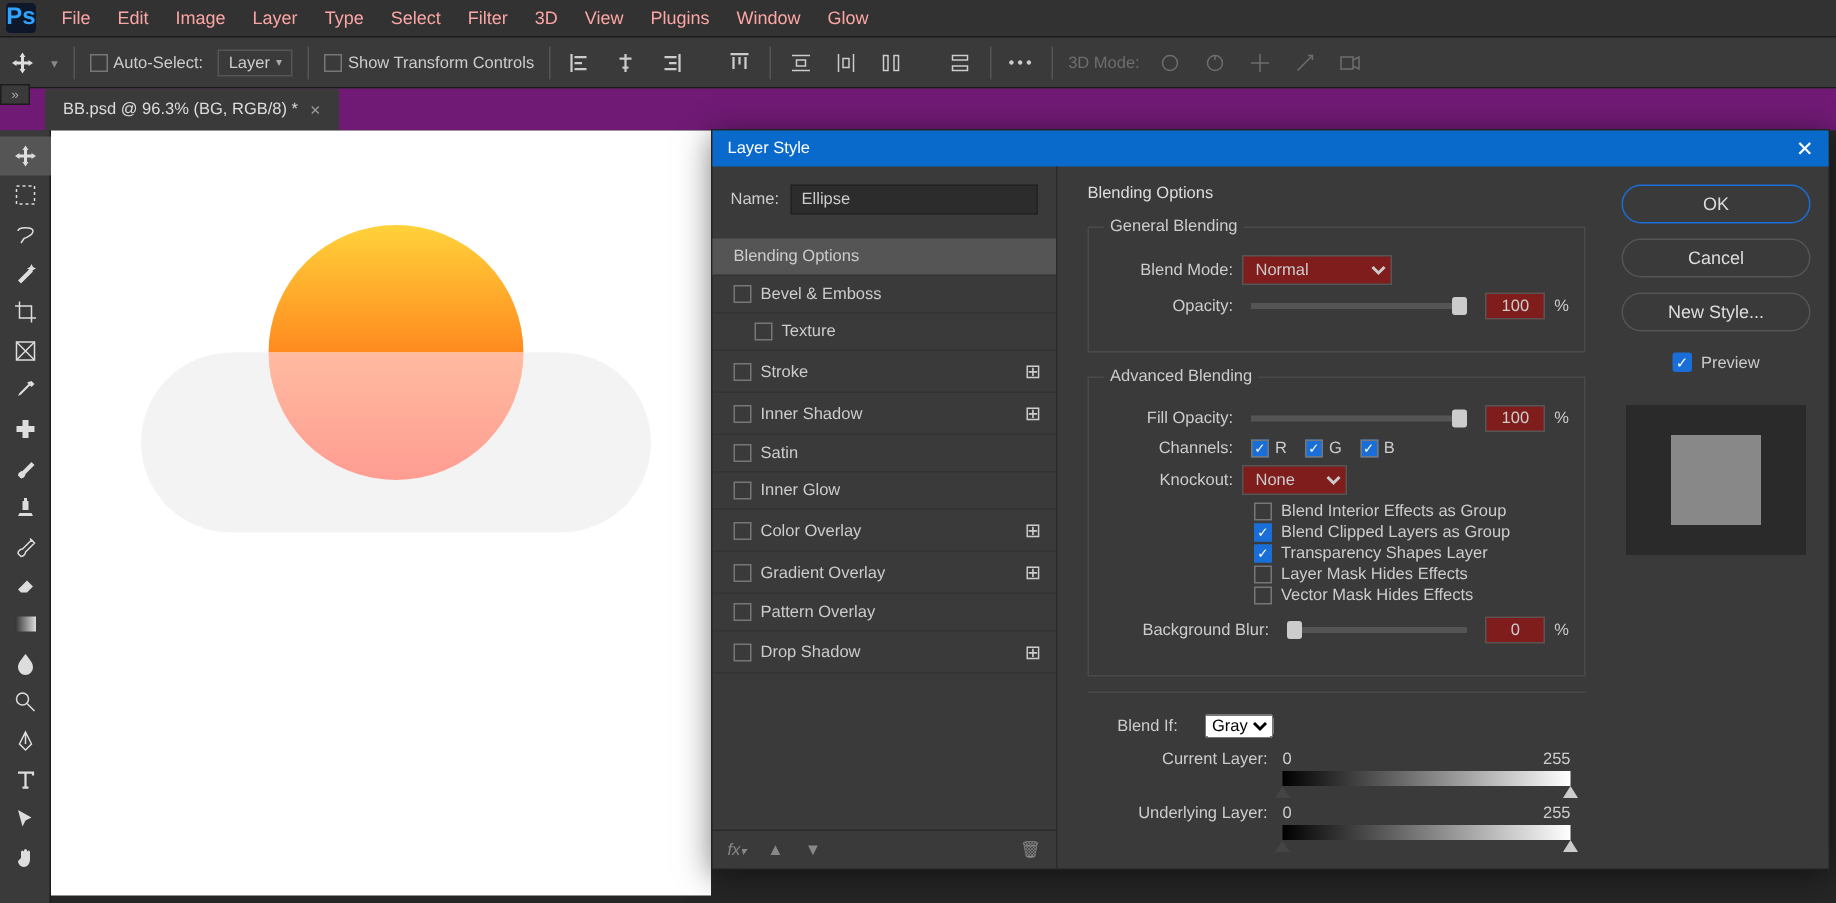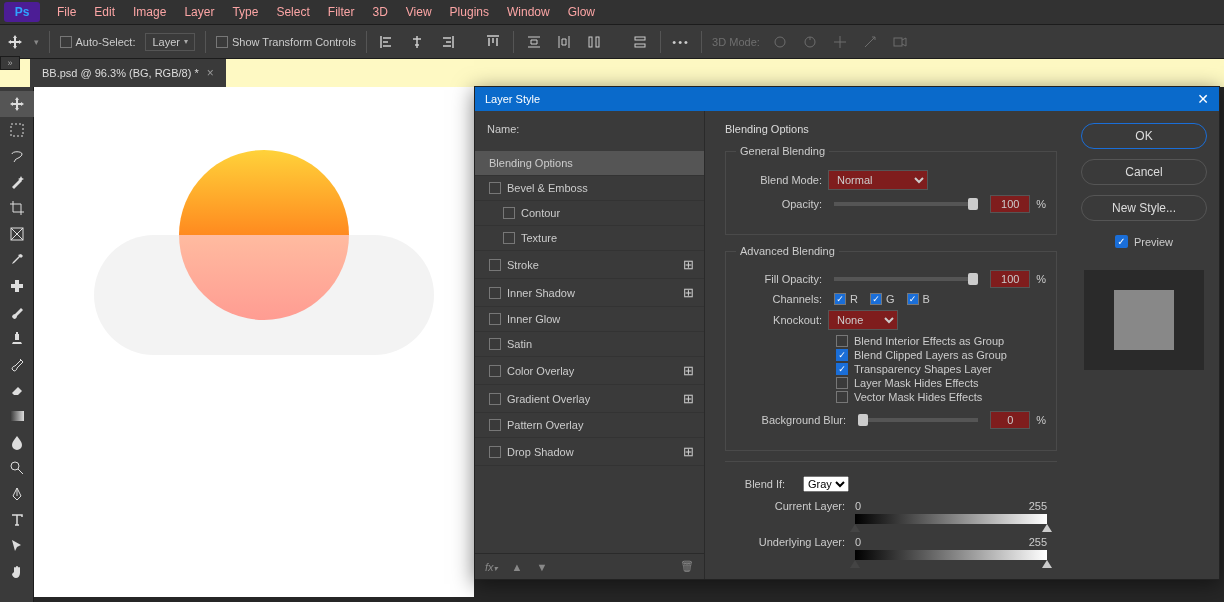--- a/index.html
+++ b/index.html
@@ -1,28 +1,28 @@
 <!DOCTYPE html>
 <html><head>
 <meta charset="utf-8">
 <style>
 * { margin:0; padding:0; box-sizing:border-box; font-family:"Segoe UI",Arial,sans-serif; font-size:11px; }
 body { background:#323232; color:#ccc; width:1224px; height:602px; overflow:hidden; position:relative; }
 .menubar { height:24px; background:#323232; display:flex; align-items:center; padding:0 4px; gap:0; }
-.menubar .ps-logo { width:36px; height:20px; background:#4c1d95; border-radius:3px; display:flex; align-items:center; justify-content:center; color:#2fa3ff; font-size:12px; font-weight:600; margin-right:8px; }
+.menubar .ps-logo { width:20px; height:20px; background:#0f172a; border-radius:3px; display:flex; align-items:center; justify-content:center; color:#2fa3ff; font-size:16px; font-weight:600; margin-right:8px; }
 .menubar .mitem { padding:4px 9px; cursor:default; color:#fca5a5; font-size:12px; }
 .optbar { height:35px; background:#3a3a3a; border-top:1px solid #1c1c1c; border-bottom:1px solid #1c1c1c; display:flex; align-items:center; padding:0 6px; gap:10px; }
 .optbar .move-icon { width:18px; height:18px; display:flex; align-items:center; justify-content:center; }
 .optbar .sep { width:1px; height:22px; background:#555; }
 .optbar .chk { display:flex; align-items:center; gap:4px; }
 .optbar .chkbox { width:12px; height:12px; border:1px solid #777; background:#3a3a3a; }
 .optbar .dd { display:flex; align-items:center; gap:4px; background:#3a3a3a; border:1px solid #555; padding:2px 6px; }
 .optbar .iconbtn { width:20px; height:20px; display:flex; align-items:center; justify-content:center; }
 .optbar .dim { opacity:0.35; }
-.tabbar { height:28px; background:#fef9c3; display:flex; align-items:flex-end; padding-left:30px; }
+.tabbar { height:28px; background:#701a75; display:flex; align-items:flex-end; padding-left:30px; }
 .tabbar .tab { height:28px; background:#3a3a3a; padding:6px 12px; display:flex; align-items:center; gap:8px; color:#ddd; font-size:11px; }
 .tabbar .tab .x { color:#999; font-size:12px; }
 .leftdock { position:absolute; left:0; top:87px; bottom:0; width:34px; background:#3a3a3a; border-right:1px solid #1c1c1c; padding-top:4px; }
 .leftdock .tool { width:34px; height:26px; display:flex; align-items:center; justify-content:center; }
 .leftdock .tool.sel { background:#555; }
 .expand-strip { position:absolute; left:0; top:56px; width:20px; height:14px; background:#3a3a3a; border:1px solid #1c1c1c; display:flex; align-items:center; justify-content:center; font-size:9px; color:#aaa;}
 .canvas-area { position:absolute; left:34px; top:87px; right:0; bottom:0; background:#262626; }
 .canvas { position:absolute; left:0; top:0; width:440px; height:510px; background:#fff; }
 .sun-top { position:absolute; left:145px; top:63px; width:170px; height:85px; border-radius:85px 85px 0 0; background:linear-gradient(#ffd23a,#ff8a1f); }
 .sun-bot { position:absolute; left:145px; top:148px; width:170px; height:85px; border-radius:0 0 85px 85px; background:linear-gradient(#ffbba0,#ff9c92); }
@@ -330,69 +330,64 @@
 <div class="dlg">
   <div class="dlg-title">
     <span>Layer Style</span>
     <span style="font-size:14px">✕</span>
   </div>
   <div class="dlg-body">
 
     <div class="dlg-left">
       <div class="namerow">
         <span>Name:</span>
+        <input type="text" value="Ellipse" style="">
       </div>
       <div class="styleslist" id="styleslist">
           <div class="sitem sel">
             <div class="lbl">
               <span>Blending Options</span>
             </div>
           </div>
           <div class="sitem">
             <div class="lbl">
               <div class="sc"></div>
               <span>Bevel &amp; Emboss</span>
             </div>
           </div>
           <div class="sitem sub">
             <div class="lbl">
               <div class="sc"></div>
-              <span>Contour</span>
-            </div>
-          </div>
-          <div class="sitem sub">
-            <div class="lbl">
-              <div class="sc"></div>
               <span>Texture</span>
             </div>
           </div>
           <div class="sitem">
             <div class="lbl">
               <div class="sc"></div>
               <span>Stroke</span>
             </div>
             <span class="plus">⊞</span>
           </div>
           <div class="sitem">
             <div class="lbl">
               <div class="sc"></div>
               <span>Inner Shadow</span>
             </div>
             <span class="plus">⊞</span>
           </div>
           <div class="sitem">
             <div class="lbl">
               <div class="sc"></div>
+              <span>Satin</span>
+            </div>
+          </div>
+          <div class="sitem">
+            <div class="lbl">
+              <div class="sc"></div>
               <span>Inner Glow</span>
-            </div>
-          </div>
-          <div class="sitem">
-            <div class="lbl">
-              <div class="sc"></div>
-              <span>Satin</span>
             </div>
           </div>
           <div class="sitem">
             <div class="lbl">
               <div class="sc"></div>
               <span>Color Overlay</span>
             </div>
             <span class="plus">⊞</span>
           </div>
           <div class="sitem">

